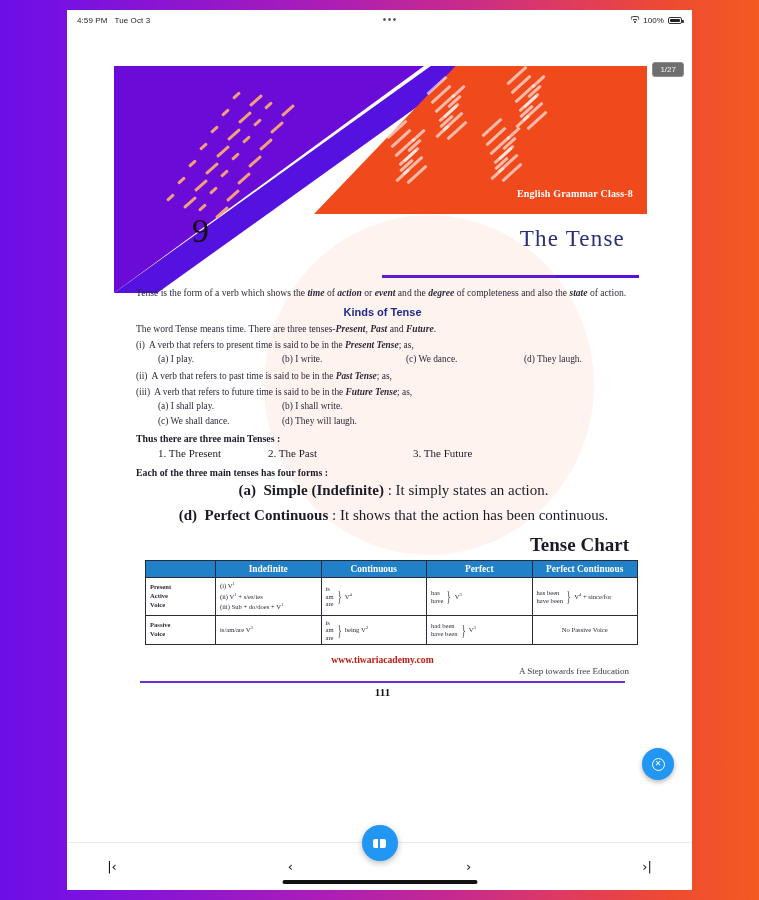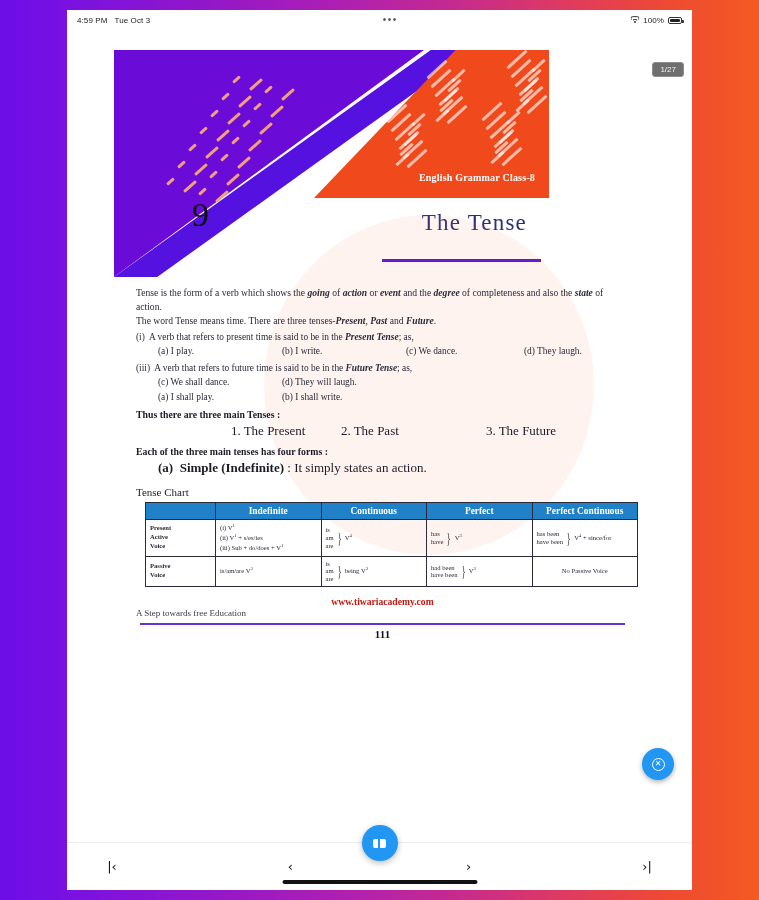--- a/index.html
+++ b/index.html
@@ -36,21 +36,21 @@
   .batt i{ position:absolute; left:1px; top:1px; bottom:1px; width:10px; background:#222; border-radius:1px; }
 
   
   #viewer{ position:relative; height:812px; background:#ffffff; overflow:hidden; }
   #page{
     position:absolute; left:47px; top:20px; width:537px; height:785px;
     background:#ffffff; overflow:hidden;
   }
 
   
-  #hdr{ position:absolute; left:0; top:0; width:435px; height:227px; overflow:hidden; }
+  #hdr{ position:absolute; left:0; top:16px; width:533px; height:227px; overflow:hidden; }
   .tri-purple{
     position:absolute; left:0; top:0; width:310px; height:227px;
     background:#6a0bd8;
     clip-path:polygon(0 0, 100% 0, 0 100%);
   }
   .bar-purple{
     position:absolute; left:0; top:0; width:360px; height:227px;
     background:#5511e0;
     clip-path:polygon(88% 0, 100% 0, 12% 100%, 0 100%);
   }
@@ -103,30 +103,30 @@
     font-family:"Liberation Sans", sans-serif; margin:6px 0 4px;
   }
   .lvl1{ font-size:9.4px; line-height:1.5; margin-top:2px; padding-left:8px; text-indent:-8px; color:#2a2a3a; }
   .lvl1 i{ font-style:italic; font-weight:bold; }
   .opts{ display:flex; padding-left:22px; font-size:9.4px; line-height:1.6; color:#2a2a3a; }
   .opts span{ display:block; }
   .opts span:nth-child(1){ width:124px; }
   .opts span:nth-child(2){ width:124px; }
   .opts span:nth-child(3){ width:118px; }
   .bold-line{ font-weight:bold; font-size:9.8px; margin-top:4px; }
-  .three{ display:flex; padding-left:22px; font-size:13px; line-height:1.7;justify-content:center; }
+  .three{ display:flex; padding-left:22px; font-size:11px; line-height:1.7; }
   .three span:nth-child(1){ width:110px; }
   .three span:nth-child(2){ width:145px; }
-  .forms{ padding-left:22px; font-size:13px; line-height:1.65; text-indent:-14px; padding-left:36px; }
+  .forms{ padding-left:22px; font-size:15px; line-height:1.65; text-indent:-14px; padding-left:36px;text-align:center; }
   .forms b{ font-weight:bold; }
 
   
   .charttitle{
-    text-align:left; font-family:"Liberation Serif", serif; font-size:11px;
-    margin:7px 0 4px; color:#1b1b28;
+    text-align:right; font-family:"Liberation Serif", serif; font-size:19px;
+    margin:7px 0 4px; color:#1b1b28;font-weight:bold;
   }
   table.tense{
     width:100%; border-collapse:collapse; font-family:"Liberation Serif", serif;
     table-layout:fixed;
     margin-left:9px;
   }
   table.tense th{
     background:#2080c8; color:#ffffff; font-size:9.4px; font-weight:bold;
     padding:3px 2px; border:1px solid #2a2a3a; text-align:center;
   }
@@ -143,21 +143,21 @@
   .brace .stack{ display:flex; flex-direction:column; line-height:1.15; }
   .brace .bc{ font-size:15px; font-weight:100; transform:scaleX(.6); color:#444; }
   .cen{ text-align:center; }
   sup{ font-size:.7em; vertical-align:super; }
 
   
   .site{
     text-align:center; color:#c11a10; font-weight:bold; font-size:9.6px;
     font-family:"Liberation Serif", serif; margin-top:9px;
   }
-  .tag{ text-align:left; color:#3a3a4a; font-size:9px; font-family:"Liberation Serif", serif; margin-top:1px; }
+  .tag{ text-align:right; color:#3a3a4a; font-size:9px; font-family:"Liberation Serif", serif; margin-top:1px; }
   .footrule{ height:2px; background:#6a2fd0; margin:5px 4px 0; }
   .pageno{ text-align:center; font-family:"Liberation Serif", serif; font-weight:bold; font-size:11px; margin-top:3px; color:#111; }
 
   
   #pagebadge{
     position:absolute; right:8px; top:32px; background:#6f6f6f; color:#f3f3f3;
     font-size:8px; padding:2px 7px; border-radius:3px; z-index:20;
     border:1px solid #8d8d8d; font-family:"Liberation Sans", sans-serif;
   }
 
@@ -306,52 +306,55 @@
           </div>
         <div class="hdr-label">English Grammar Class-8</div>
         <div class="chapnum">9</div>
         <div class="chaptitle">The Tense</div>
         <div class="rule"></div>
       </div>
 
       <div id="wm-swoosh"></div>
 
       <div id="body">
-        <div class="para">Tense is the form of a verb which shows the <i>going</i> of <i>action</i> or <i>event</i> and the <i>degree</i> of completeness and also the <i>state</i> of action.</div>
+        <div class="para">Tense is the form of a verb which shows the <i>time</i> of <i>action</i> or <i>event</i> and the <i>degree</i> of completeness and also the <i>state</i> of action.</div>
+        <div class="secthead">Kinds of Tense</div>
         <div class="para">The word Tense means time. There are three tenses-<i>Present</i>, <i>Past</i> and <i>Future</i>.</div>
 
         <div id="definitions">
             <div class="lvl1">(i)&nbsp; A verb that refers to present time is said to be in the <i>Present Tense</i>; as,</div>
             <div class="opts">
               <span>(a)  I play.</span>
               <span>(b)  I write.</span>
               <span>(c)  We dance.</span>
               <span>(d) They laugh.</span>
             </div>
+            <div class="lvl1">(ii)&nbsp; A verb that refers to past time is said to be in the <i>Past Tense</i>; as,</div>
             <div class="lvl1">(iii)&nbsp; A verb that refers to future time is said to be in the <i>Future Tense</i>; as,</div>
+            <div class="opts">
+              <span>(a)  I shall play.</span>
+              <span>(b)  I shall write.</span>
+            </div>
             <div class="opts">
               <span>(c)  We shall dance.</span>
               <span>(d)  They will laugh.</span>
-            </div>
-            <div class="opts">
-              <span>(a)  I shall play.</span>
-              <span>(b)  I shall write.</span>
             </div>
           </div>
 
         <div class="bold-line">Thus there are three main Tenses :</div>
         <div class="three" id="main-tenses">
             <span>1.  The Present</span>
             <span>2.  The Past</span>
             <span>3.  The Future</span>
           </div>
 
         <div class="bold-line">Each of the three main tenses has four forms :</div>
         <div id="forms">
             <div class="forms"><b>(a)&nbsp; Simple (Indefinite)</b> : It simply states an action.</div>
+            <div class="forms"><b>(d)&nbsp; Perfect Continuous</b> : It shows that the action has been continuous.</div>
           </div>
 
         <div class="charttitle">Tense Chart</div>
         <table class="tense">
           <thead>
               <tr id="chart-head">
                 <th class="blank" style="width: 70px;"></th>
                 <th>Indefinite</th>
                 <th>Continuous</th>
                 <th>Perfect</th>

